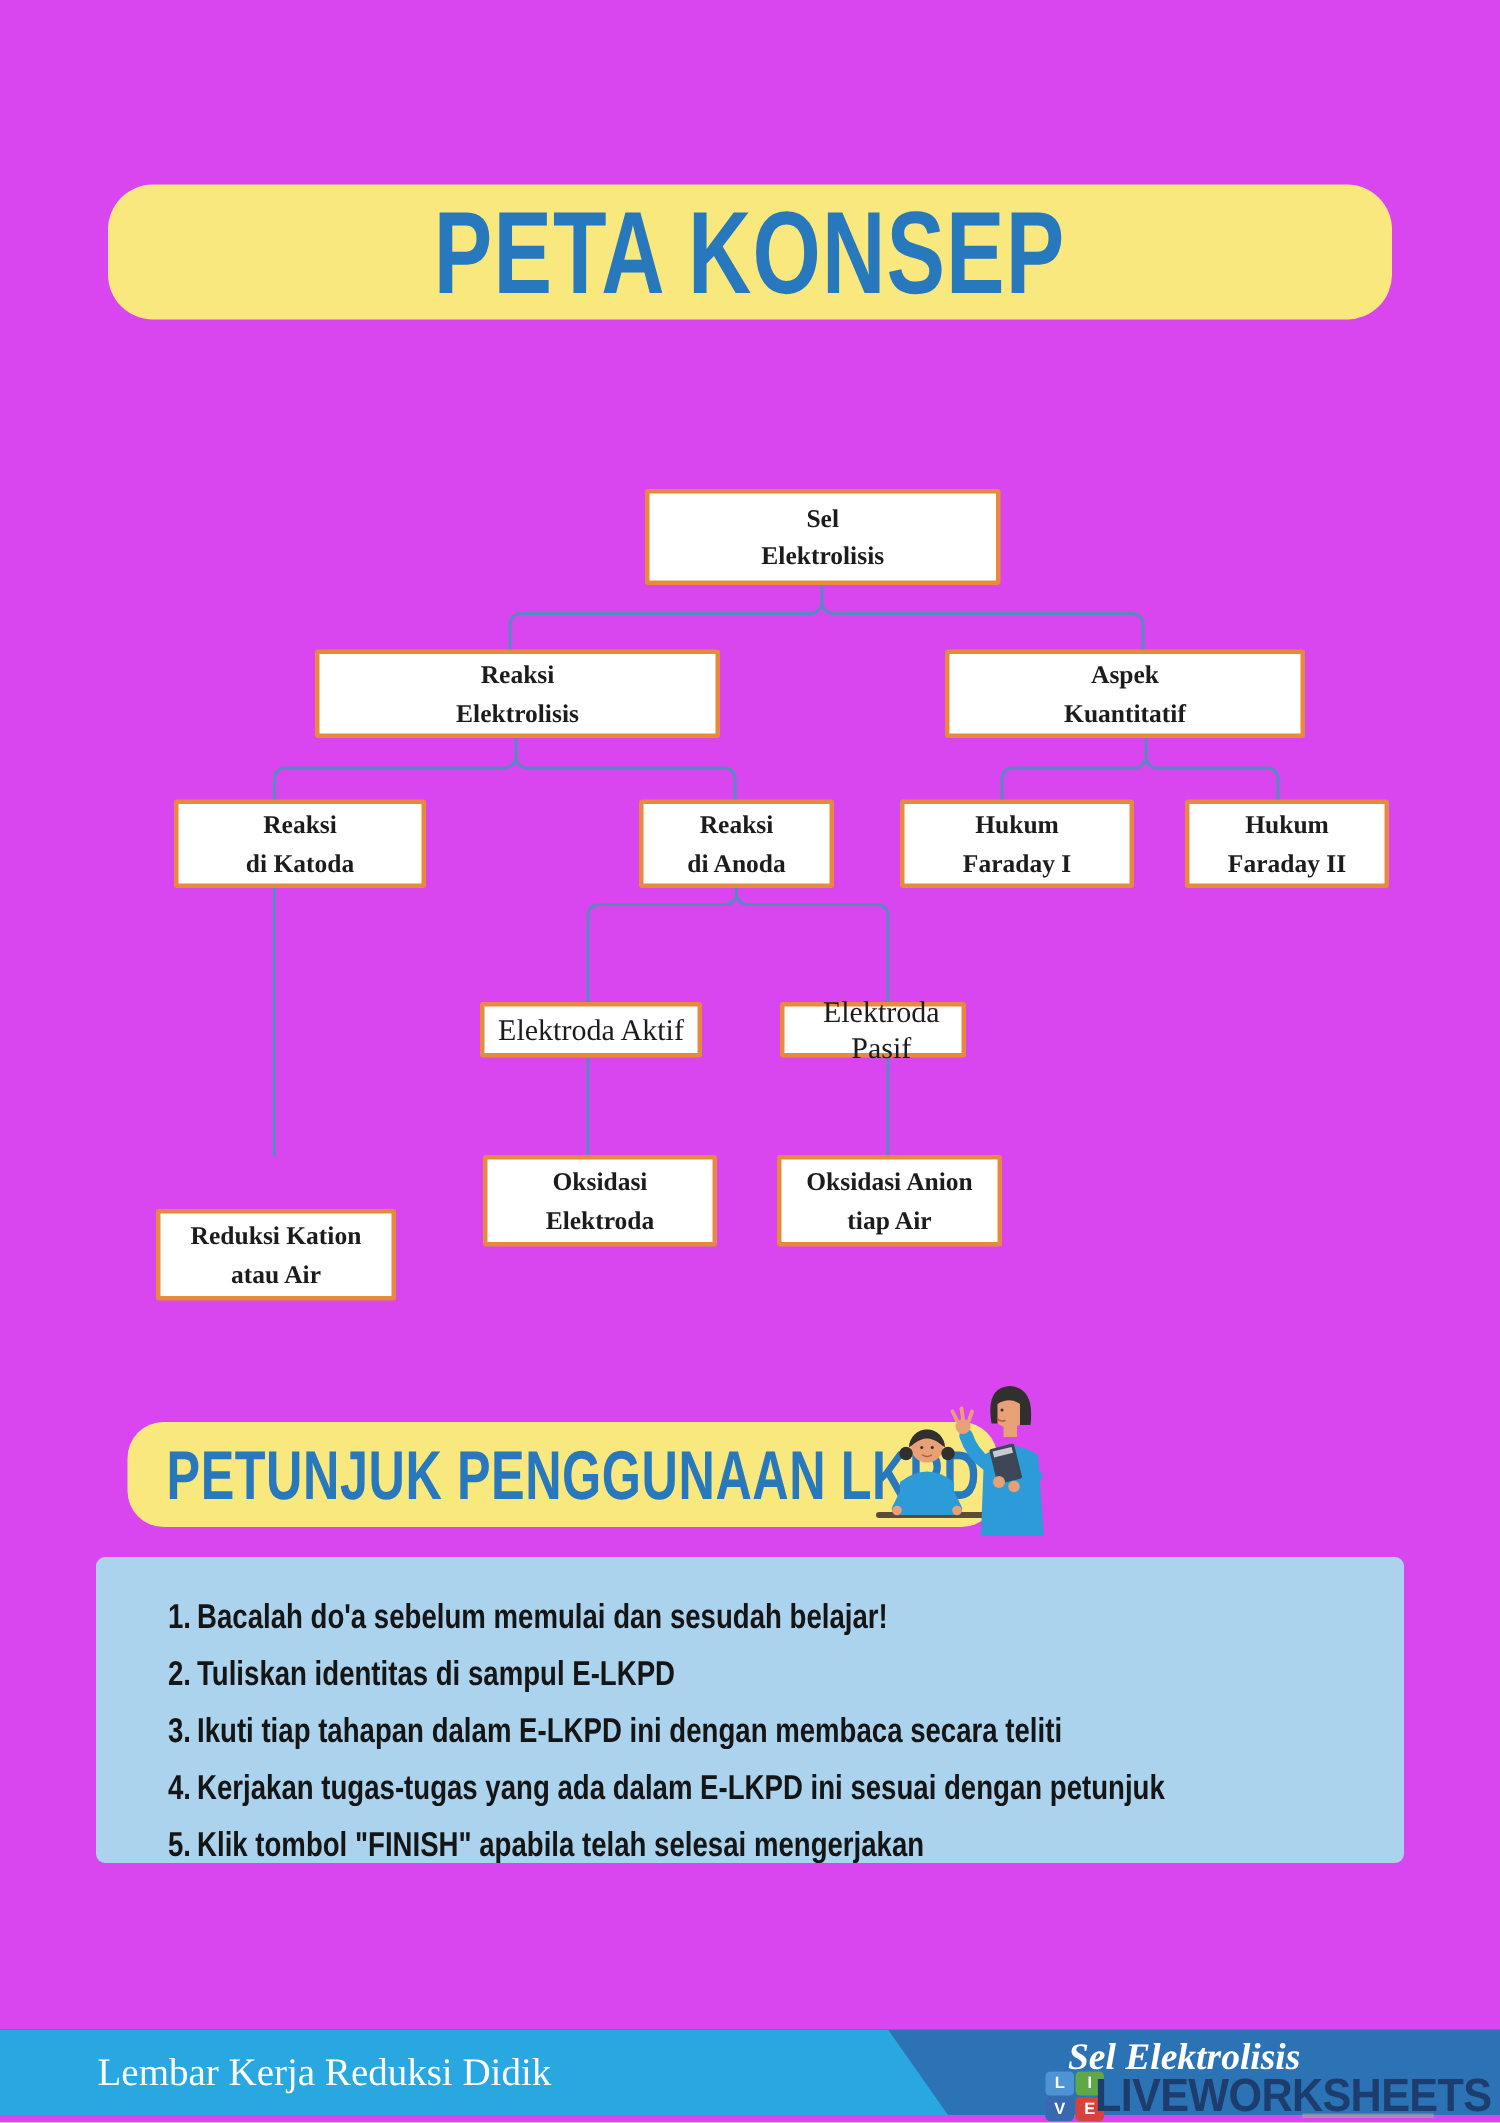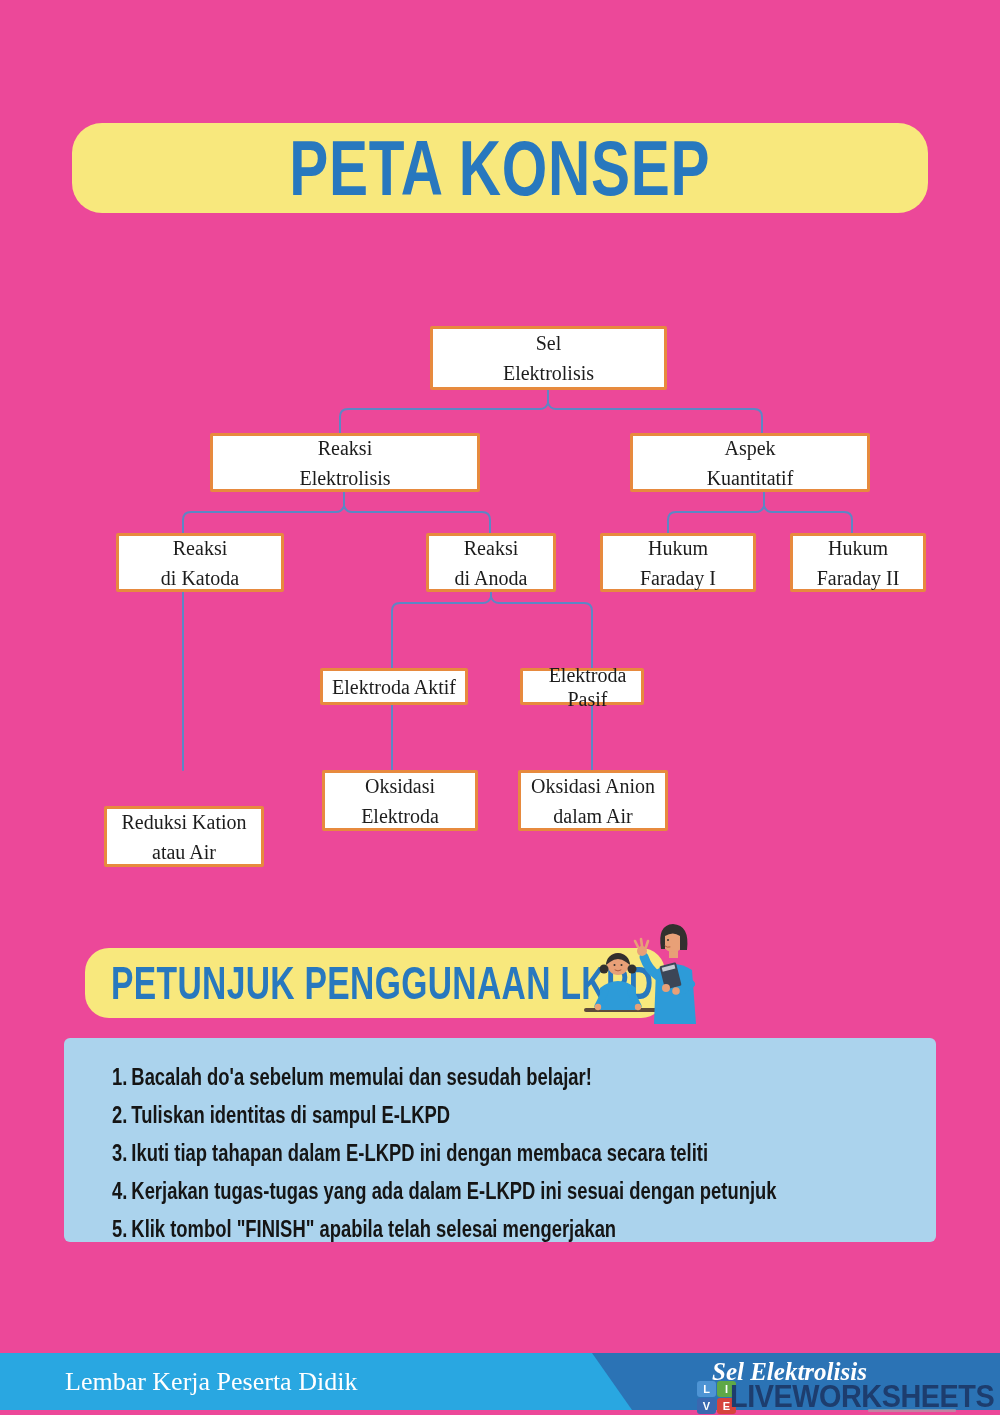--- a/index.html
+++ b/index.html
@@ -1,18 +1,18 @@
 <!DOCTYPE html>
 <html><head>
 <meta charset="utf-8">
 <style>
   html,body { margin:0; padding:0; background:#ffffff; }
   .page {
     position:relative; width:1000px; height:1415px; margin:0 auto;
-    background:#ec4899; overflow:hidden;
+    background:#d946ef; overflow:hidden;
     font-family:"Liberation Sans", sans-serif;
   }
 
   
   .banner { position:absolute; background:#F8E87D; }
   .banner-top {
     left:72px; top:123px; width:856px; height:90px; border-radius:30px;
     display:flex; align-items:center; justify-content:center;
   }
   .banner-top .cond {
@@ -30,21 +30,21 @@
     margin-left:26px; white-space:nowrap;
   }
 
   
   .diagram { position:absolute; left:0; top:0; width:1000px; height:900px; }
   .connectors { position:absolute; left:0; top:0; pointer-events:none; }
   .node {
     position:absolute; box-sizing:border-box; background:#ffffff;
     border:3px solid #E78A3E; border-radius:2px;
     display:flex; align-items:center; justify-content:center; text-align:center;
-    font-family:"Liberation Serif", serif; font-weight:normal; font-size:20px;
+    font-family:"Liberation Serif", serif; font-weight:bold; font-size:17px;
     line-height:1.5; color:#1c1c1c; white-space:pre-line;
   }
   .node.light { font-weight:normal; font-size:20px; line-height:1.2; }
   .n-sel      { left:430px; top:326px; width:237px; height:64px; }
   .n-reaksi   { left:210px; top:433px; width:270px; height:59px; }
   .n-aspek    { left:630px; top:433px; width:240px; height:59px; }
   .n-katoda   { left:116px; top:533px; width:168px; height:59px; }
   .n-anoda    { left:426px; top:533px; width:130px; height:59px; }
   .n-faraday1 { left:600px; top:533px; width:156px; height:59px; }
   .n-faraday2 { left:790px; top:533px; width:136px; height:59px; }
@@ -146,21 +146,21 @@
 Faraday I</div>
     <div class="node n-faraday2">Hukum
 Faraday II</div>
     <div class="node light n-aktif">Elektroda Aktif</div>
     <div class="node light n-pasif">Elektroda Pasif</div>
     <div class="node n-reduksi">Reduksi Kation
 atau Air</div>
     <div class="node n-okselek">Oksidasi
 Elektroda</div>
     <div class="node n-oksanion">Oksidasi Anion
-dalam Air</div>
+tiap Air</div>
   </div>
 
   <div class="banner banner-petunjuk">
     <span class="cond">PETUNJUK PENGGUNAAN LKPD</span>
   </div>
 
   <svg class="illustration" viewBox="0 0 130 115">
 
     <rect x="6" y="96" width="82" height="4" rx="2" fill="#5d4a3a"></rect>
     <rect x="30" y="90" width="22" height="6" rx="1" fill="#8a93a0"></rect>
@@ -217,21 +217,21 @@
     </div>
     <div class="instr-item">
       <span class="num">5.</span>
       <span>Klik tombol "FINISH" apabila telah selesai mengerjakan</span>
     </div>
   </div>
 
   <div class="footer">
     <div class="footer-dark"></div>
     <div class="footer-light"></div>
-    <div class="footer-left-text">Lembar Kerja Peserta Didik</div>
+    <div class="footer-left-text">Lembar Kerja Reduksi Didik</div>
     <div class="footer-subject">Sel Elektrolisis</div>
   </div>
 
   <div class="lw-logo">
     <div class="lw-blocks">
       <div class="lw-block b-l">L</div>
       <div class="lw-block b-i">I</div>
       <div class="lw-block b-v">V</div>
       <div class="lw-block b-e">E</div>
     </div>

